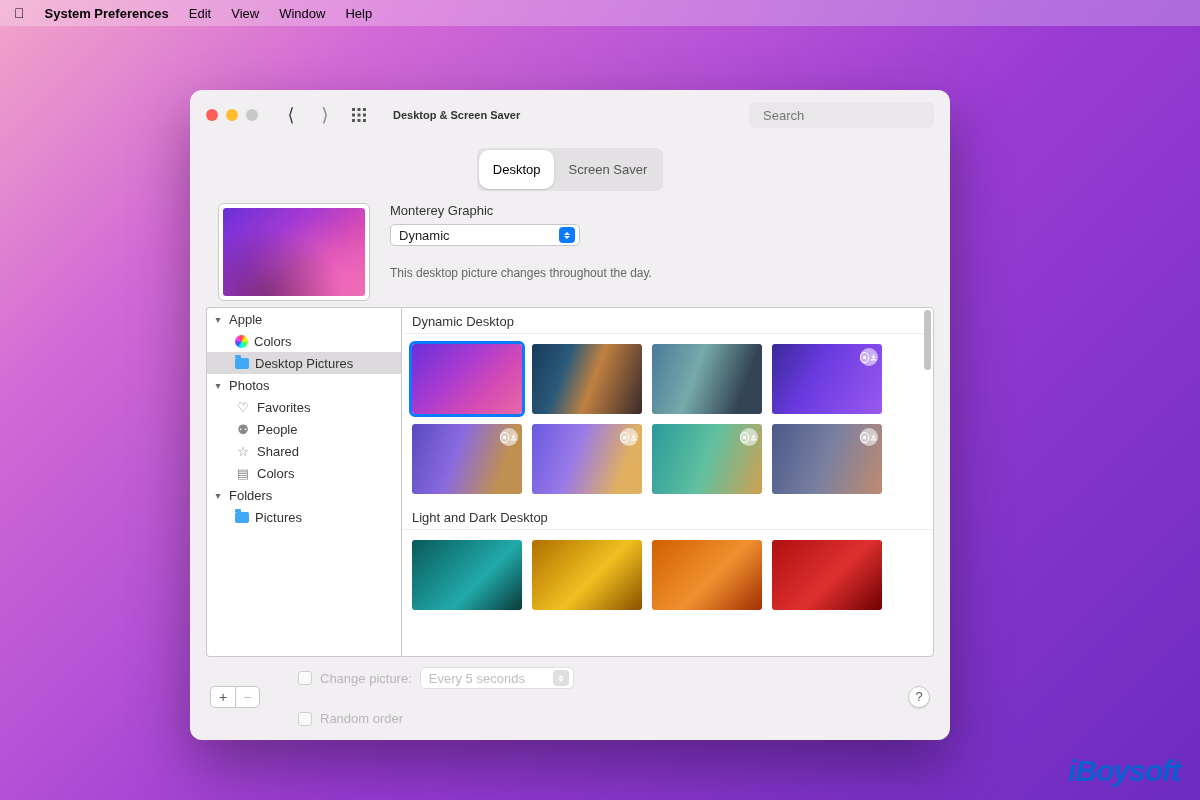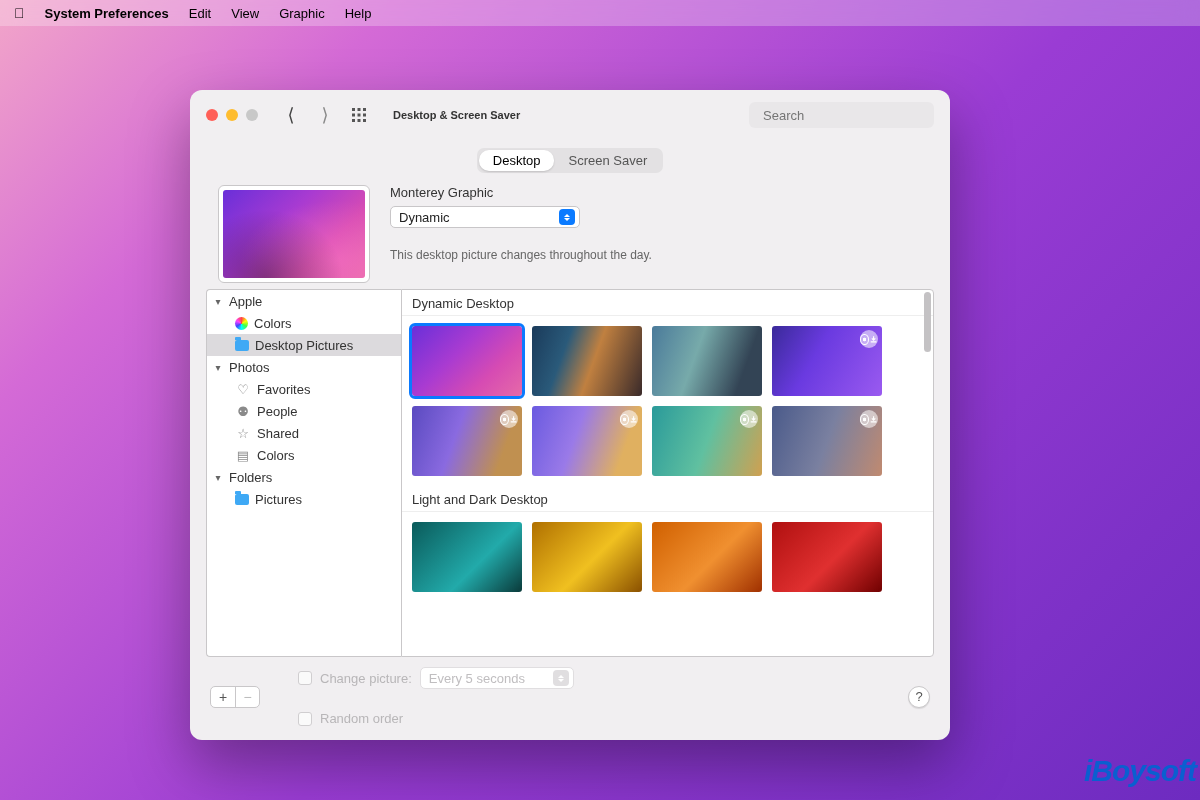--- a/index.html
+++ b/index.html
@@ -18,21 +18,21 @@
   .navbtn { width:22px; height:22px; display:flex; align-items:center; justify-content:center; color:#8a8a8a; font-size:18px; border-radius:5px;}
   .navbtn.enabled{color:#444;}
   .gridicon svg{width:16px;height:16px;}
   .wtitle { font-size:11px; font-weight:600; color:#333; margin-left:11px;}
   .spacer{flex:1;}
   .search { width:185px; height:26px; background:#e9e7e9; border-radius:6px; display:flex; align-items:center; padding:0 8px; gap:6px; color:#9a9a9a; font-size:13px;}
   .search input{border:none;background:transparent;outline:none;flex:1;font-size:13px;color:#333;}
   
   .tabs-row{display:flex;justify-content:center;padding:8px 0 12px;}
   .segmented{display:flex;background:#e3e1e3;border-radius:7px;padding:2px;}
-  .segmented .tab{padding:3px 14px;font-size:13px;color:#555;border-radius:10px;}
+  .segmented .tab{padding:12px 14px;font-size:13px;color:#555;border-radius:10px;}
   .segmented .tab.active{background:#fff;box-shadow:0 1px 2px rgba(0,0,0,0.15);color:#000;}
   
   .preview-row{display:flex;gap:20px;padding:0 28px 6px;}
   .preview-frame{width:152px;height:98px;border:1px solid #c9c7c9;border-radius:6px;padding:4px;background:#fff;}
   .preview-img{width:100%;height:100%;border-radius:3px;background:linear-gradient(135deg,#6a2fd9 0%,#a93bd1 40%,#d64bb3 70%,#e66aa8 100%);position:relative;overflow:hidden;}
   .preview-img::after{content:"";position:absolute;inset:0;background:radial-gradient(ellipse at 30% 100%,rgba(0,0,0,0.35),transparent 55%),radial-gradient(ellipse at 80% 80%,rgba(255,120,200,0.5),transparent 60%);}
   .preview-meta{flex:1;}
   .wp-name{font-size:13px;color:#333;margin-bottom:6px;}
   .popup{display:flex;align-items:center;width:190px;height:22px;background:#fff;border:1px solid #c8c6c8;border-radius:5px;padding:0 4px 0 8px;font-size:13px;color:#222;}
   .popup .chev{width:16px;height:16px;background:#0a7aff;border-radius:4px;margin-left:auto;display:flex;flex-direction:column;align-items:center;justify-content:center;gap:0;}
@@ -78,31 +78,31 @@
   .bottom{display:flex;align-items:center;padding:10px 20px 14px;gap:10px;}
   .addremove{display:flex;border:1px solid #c9c7c9;border-radius:5px;overflow:hidden;background:#fff;}
   .addremove div{width:24px;height:20px;display:flex;align-items:center;justify-content:center;font-size:14px;color:#555;}
   .addremove div+div{border-left:1px solid #c9c7c9;color:#bbb;}
   .opts{margin-left:28px;display:flex;flex-direction:column;gap:22px;font-size:13px;color:#b8b6b8;}
   .optrow{display:flex;align-items:center;gap:8px;}
   .cb{width:14px;height:14px;border:1px solid #d0ced0;border-radius:3px;background:#fafafa;}
   .popup.disabled{color:#c0bec0;border-color:#e0dee0;width:154px;}
   .popup.disabled .chev{background:#e0dee0;}
   .helpbtn{margin-left:auto;width:22px;height:22px;border-radius:50%;background:#fff;border:1px solid #c9c7c9;display:flex;align-items:center;justify-content:center;font-size:13px;color:#555;box-shadow:0 1px 1px rgba(0,0,0,0.1);}
-  .watermark{position:absolute;right:4px;bottom:12px;font-size:30px;font-weight:700;font-style:italic;color:#0a5fd0;letter-spacing:-1px;}
+  .watermark{position:absolute;right:20px;bottom:12px;font-size:30px;font-weight:700;font-style:italic;color:#0a5fd0;letter-spacing:-1px;}
 </style>
 </head>
 <body>
 
 <div class="menubar">
   <span class="apple"></span>
   <span class="bold">System Preferences</span>
   <span>Edit</span>
   <span>View</span>
-  <span>Graphic</span>
+  <span>Window</span>
   <span>Help</span>
 </div>
 
 <div class="window">
   <div class="titlebar">
     <div class="traffic">
       <div class="dot red"></div>
       <div class="dot yellow"></div>
       <div class="dot green"></div>
     </div>

